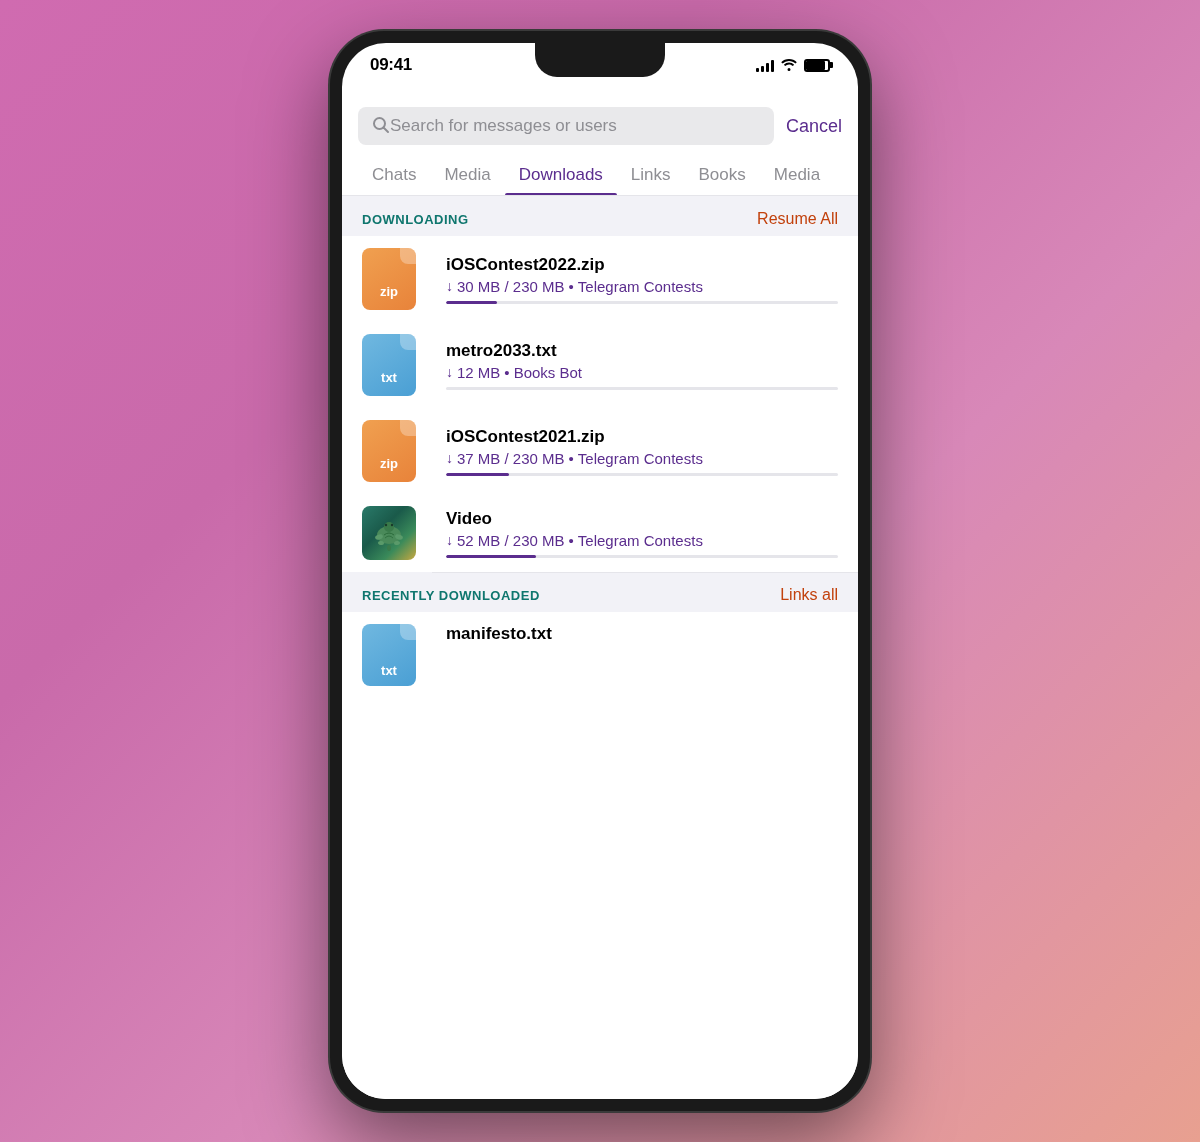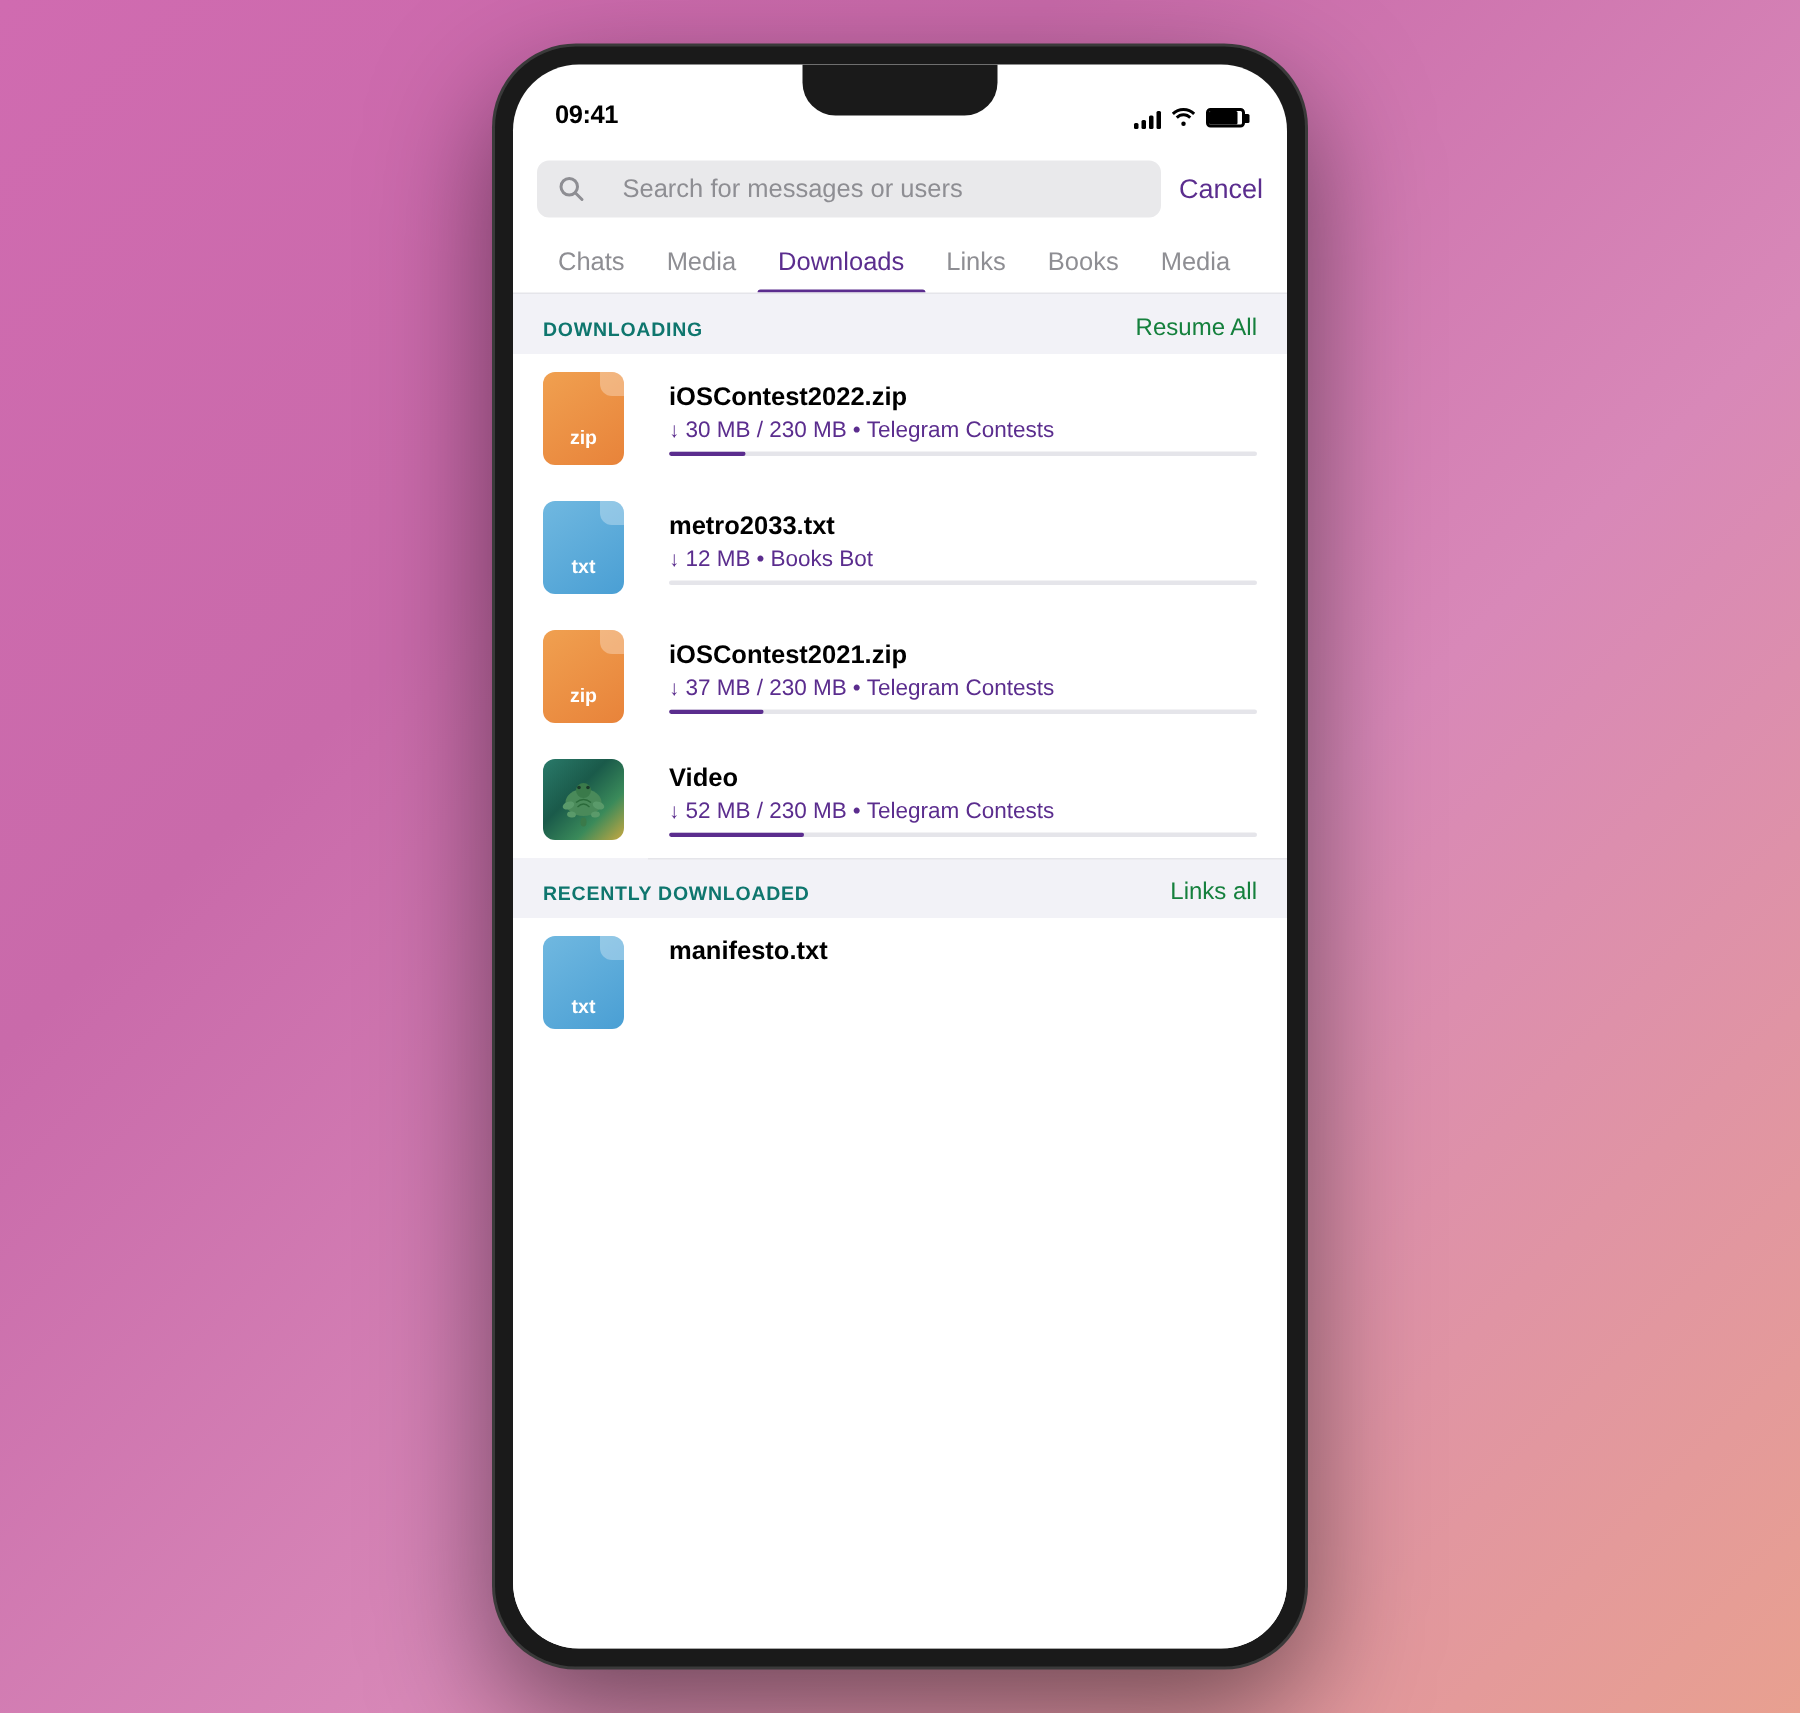--- a/index.html
+++ b/index.html
@@ -57,21 +57,21 @@
       z-index: 10;
     }
 
     .status-bar {
       position: absolute;
       top: 0;
       left: 0;
       right: 0;
       height: 50px;
       display: flex;
-      align-items: flex-end;
+      align-items: center;
       justify-content: space-between;
       padding: 0 28px 6px;
       z-index: 5;
     }
 
     .status-time {
       font-size: 17px;
       font-weight: 600;
       color: #000;
       letter-spacing: -0.3px;
@@ -143,25 +143,24 @@
     .search-bar-row {
       display: flex;
       align-items: center;
       padding: 12px 16px 12px;
       gap: 12px;
     }
 
     .search-input-wrapper {
       flex: 1;
       display: flex;
-      align-items: center;
       background: #e9e9eb;
       border-radius: 8px;
       padding: 9px 14px;
-      gap: 25px;
+      gap: 0;
     }
 
     .search-icon-svg {
       color: #8e8e93;
       flex-shrink: 0;
     }
 
     .search-placeholder {
       font-size: 17px;
       color: #8e8e93;
@@ -225,21 +224,21 @@
       font-size: 13px;
       font-weight: 600;
       color: #0f766e;
       letter-spacing: 0.5px;
       text-transform: uppercase;
     }
 
     .section-action {
       font-size: 16px;
       font-weight: 400;
-      color: #15803d;
+      color: #c2410c;
       cursor: pointer;
       background: none;
       border: none;
     }
 
     .download-item {
       display: flex;
       align-items: center;
       padding: 12px 20px;
       background: #fff;

